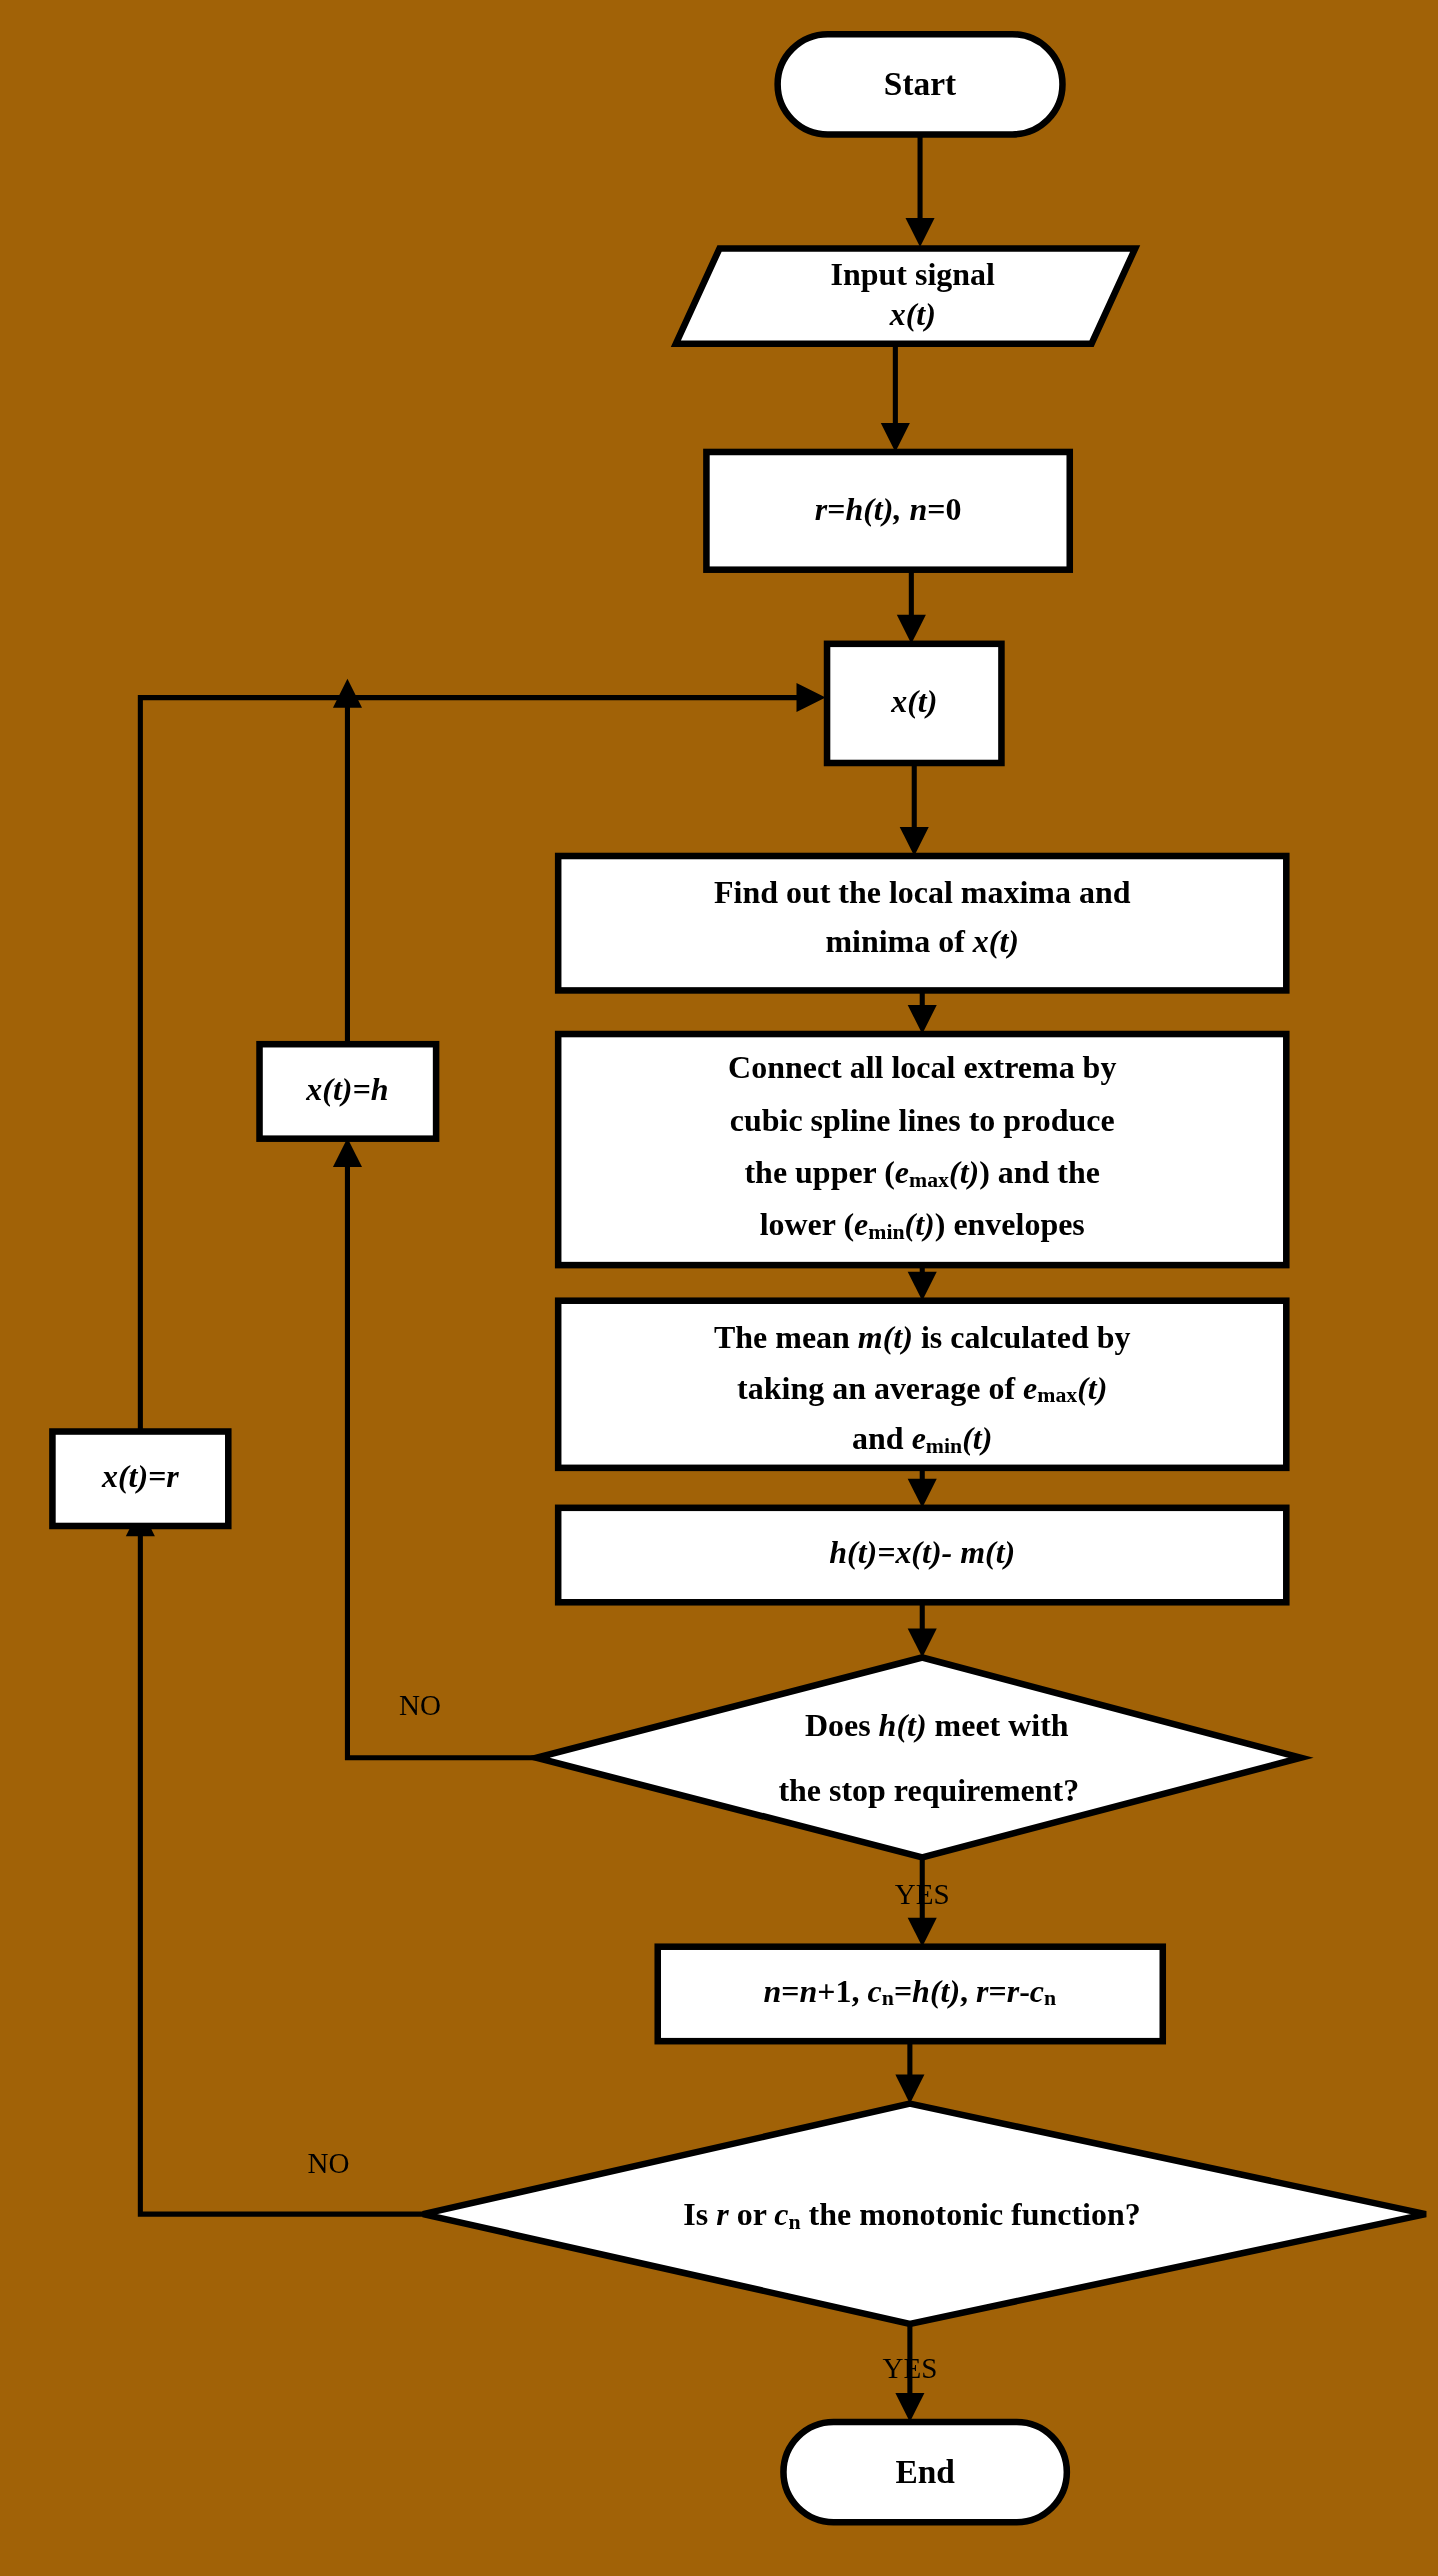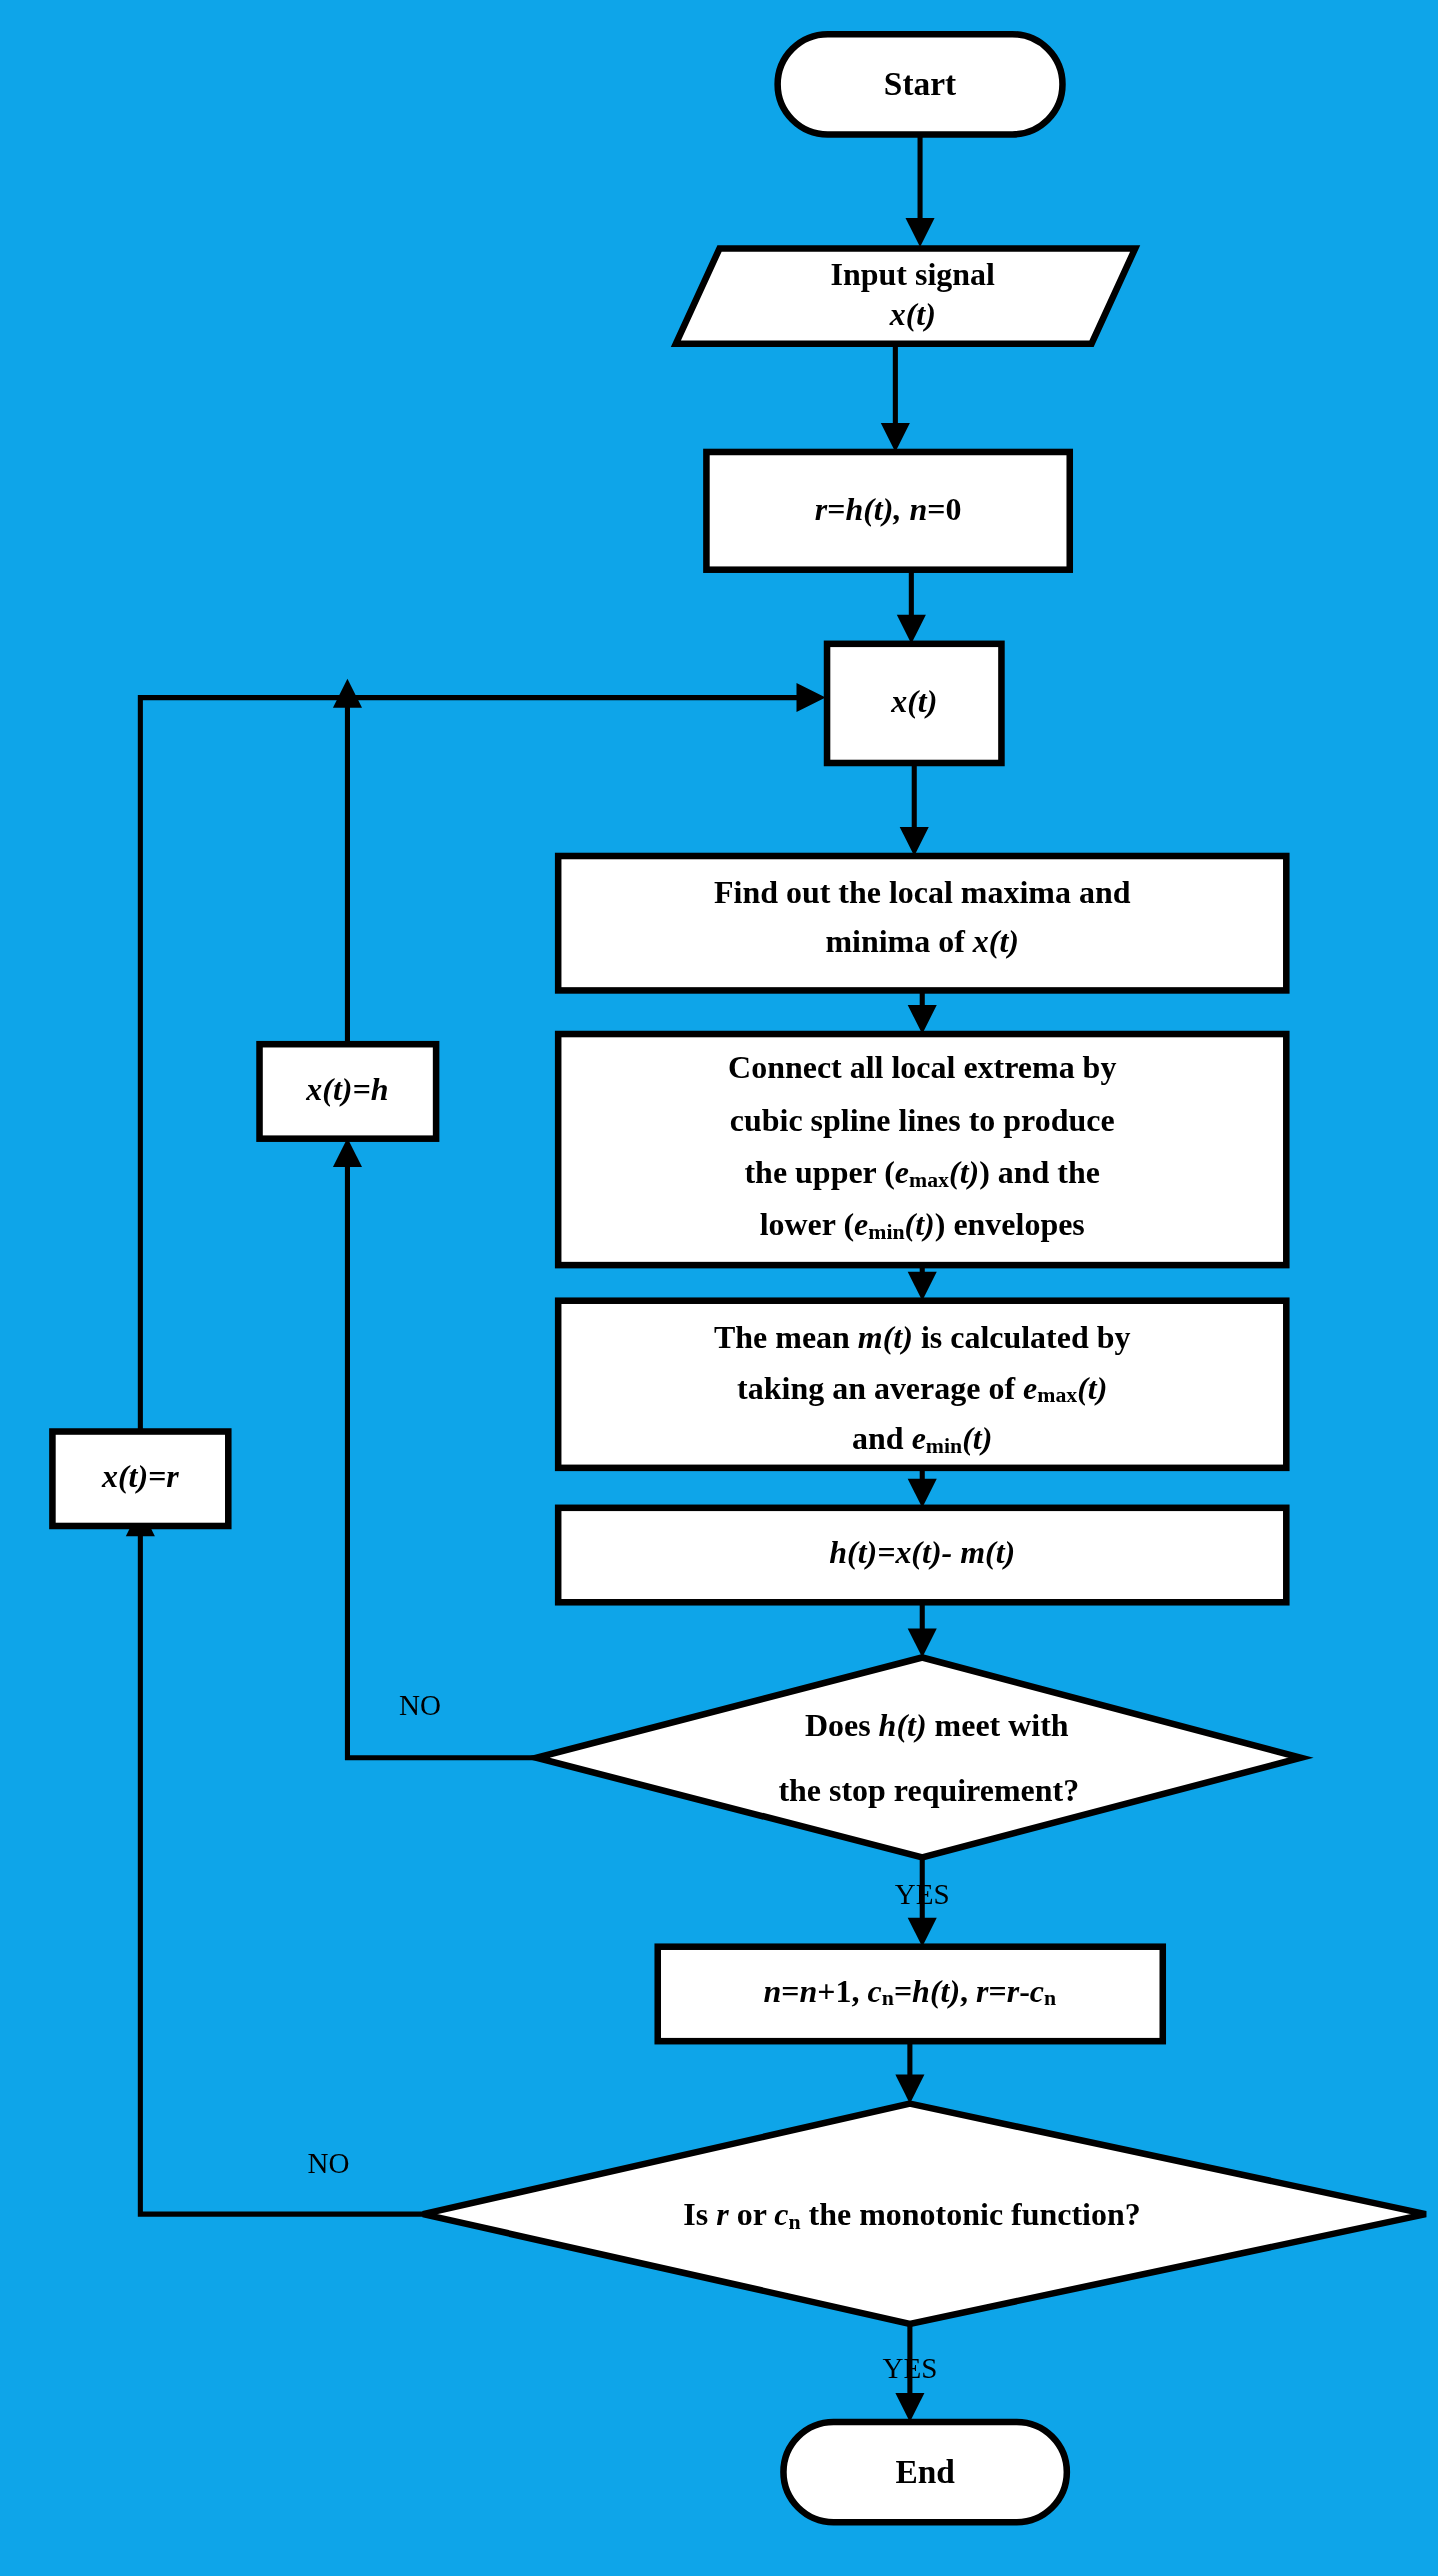--- a/index.html
+++ b/index.html
@@ -4,21 +4,21 @@
 <style>
   html, body {
     margin: 0;
     padding: 0;
     background: #ffffff;
   }
   #page {
     position: relative;
     width: 1439px;
     height: 2576px;
-    background: #0ea5e9;
+    background: #a16207;
     overflow: hidden;
   }
   svg#flow {
     display: block;
     width: 1439px;
     height: 2576px;
   }
   .shape {
     fill: #ffffff;
     stroke: #000000;

